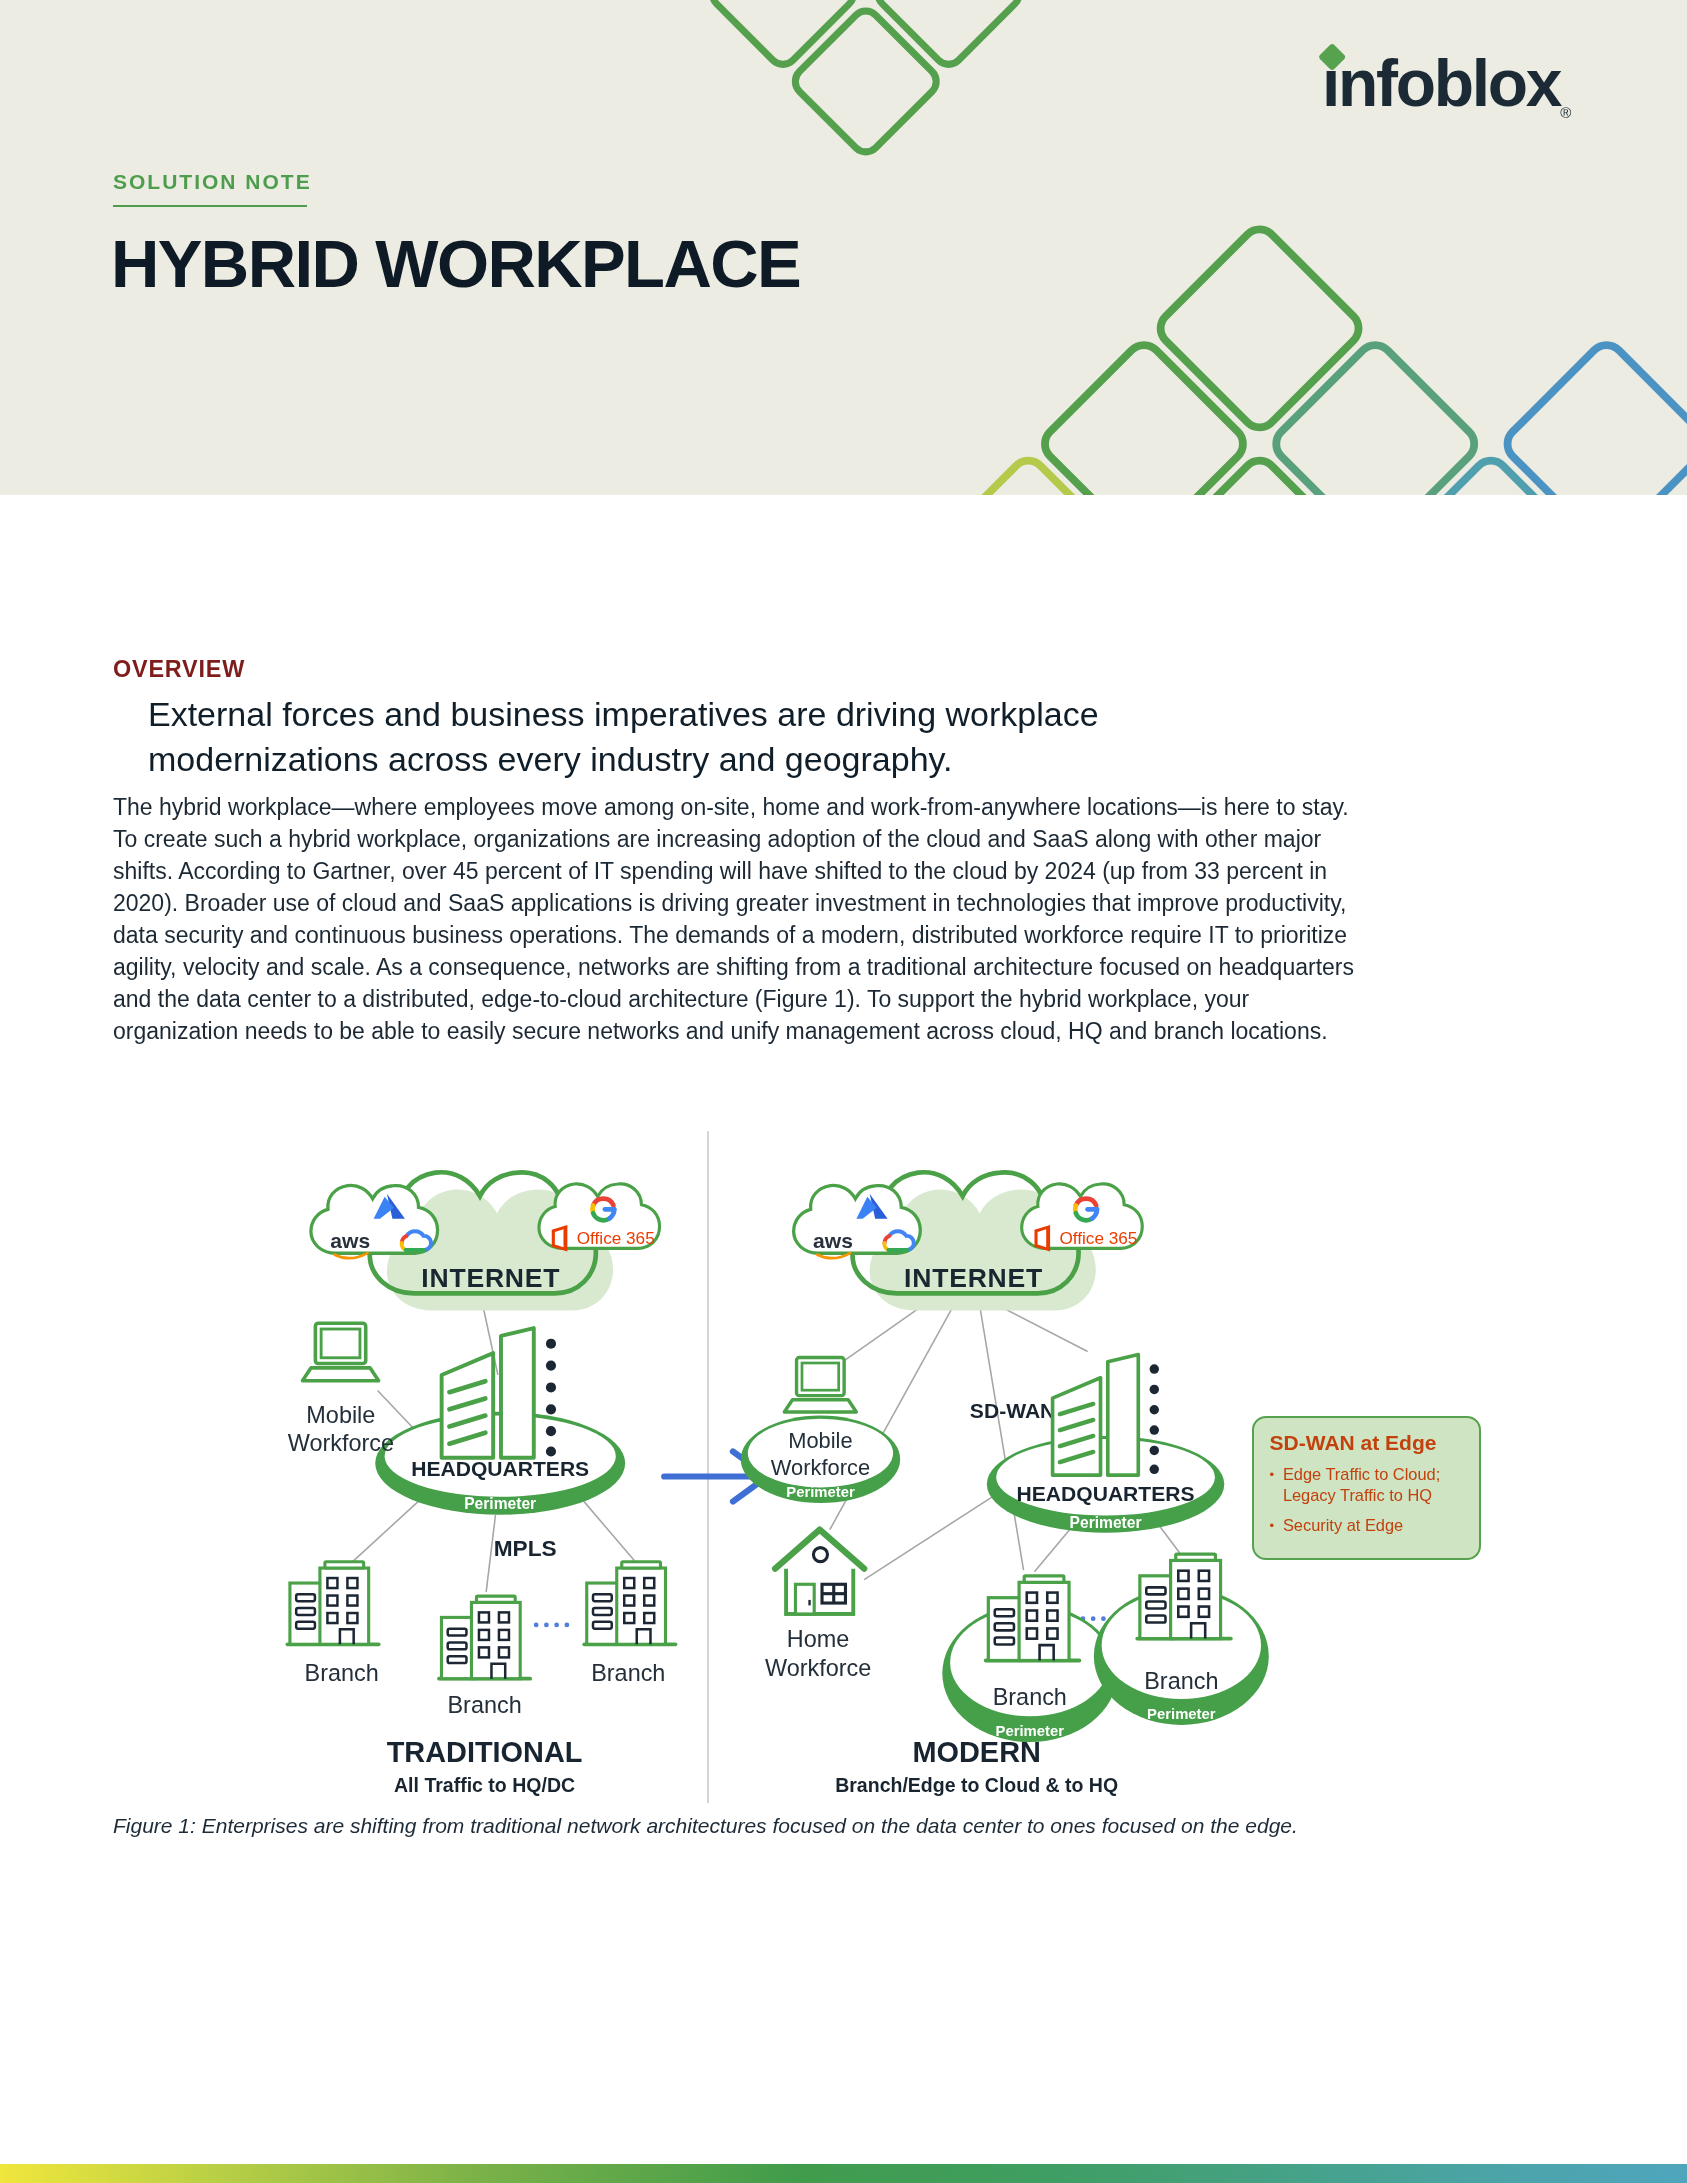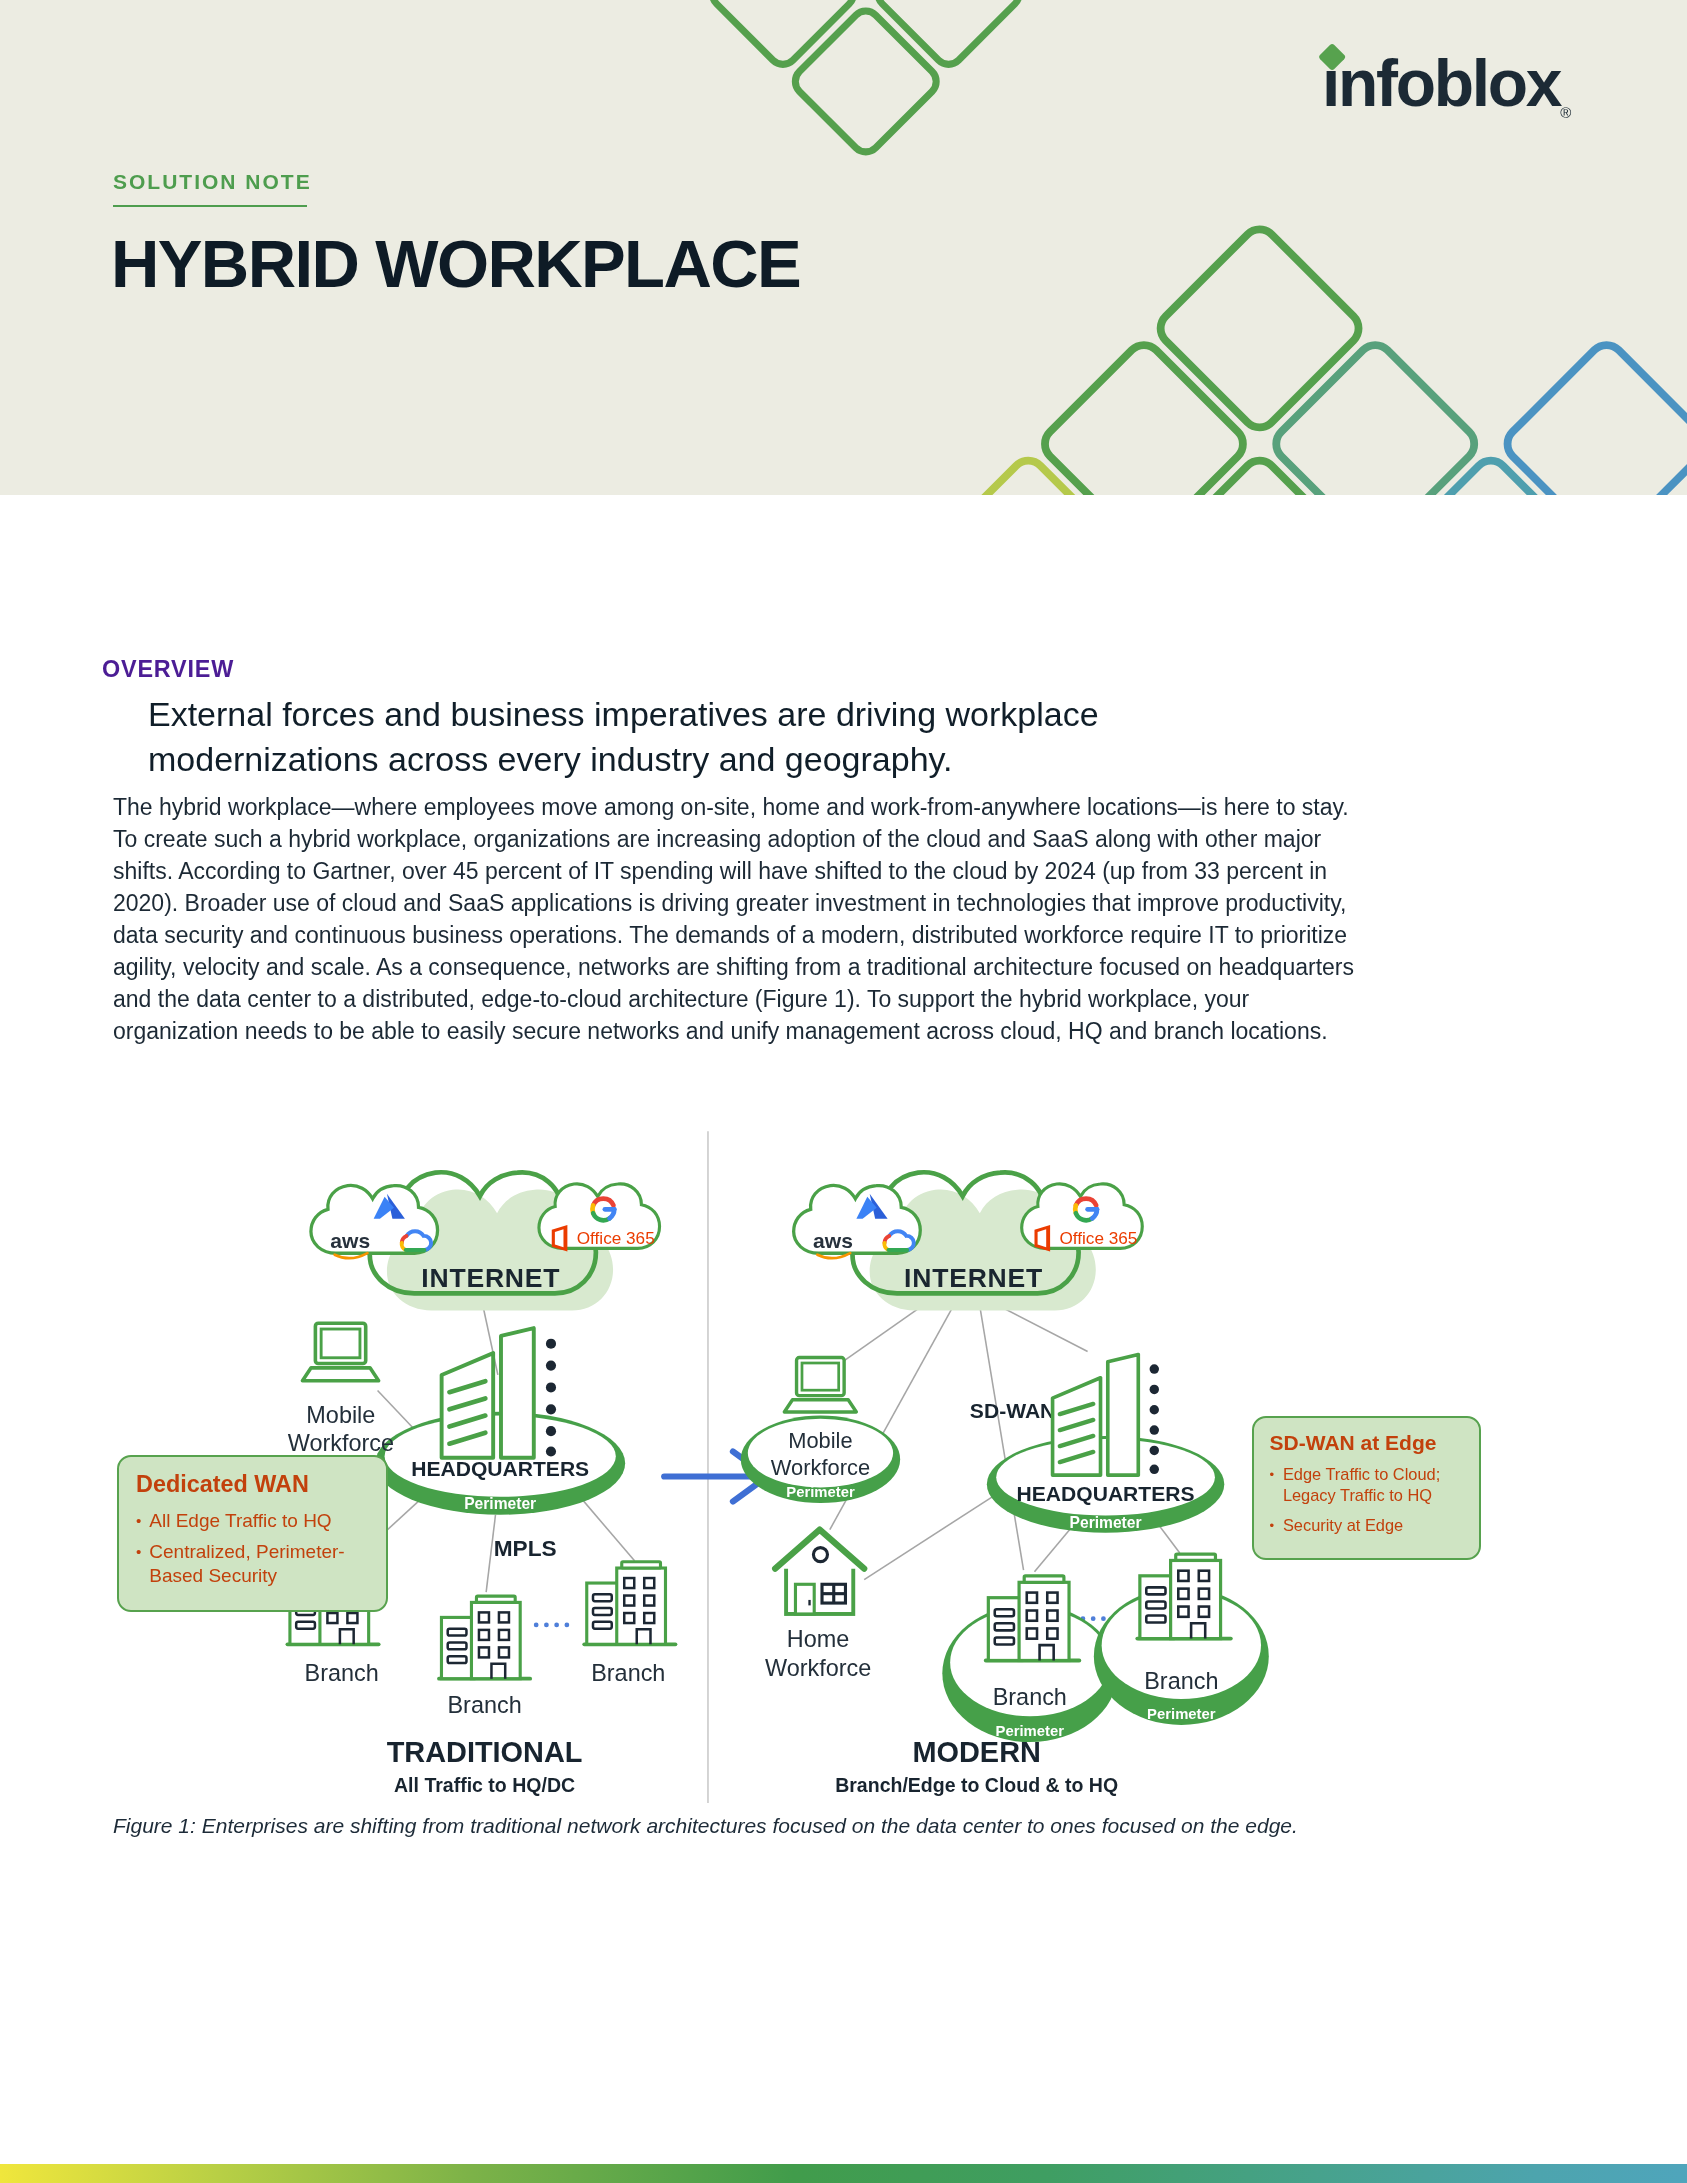--- a/index.html
+++ b/index.html
@@ -16,22 +16,22 @@
              letter-spacing:-1.6px;color:#0E1B26;}
   .doc-subtitle{position:absolute;left:113px;top:319px;font-size:30.5px;font-weight:bold;
                 line-height:39px;color:#13222E;}
   .logo{position:absolute;left:1322px;top:45px;width:313px;height:86px;}
   .logo-text{font-size:66px;font-weight:bold;letter-spacing:-2.3px;color:#1C2A35;margin-top:36px;}
   .logo-diamond{position:absolute;left:0px;top:2.3px;width:20.3px;height:20.3px;background:#57A24E;
                 border-radius:3.1px;transform:rotate(45deg);}
   .logo-reg{font-size:15px;color:#1C2A35;vertical-align:bottom;}
 
   
-  .ov-label{position:absolute;left:102px;top:656px;font-size:23.4px;font-weight:bold;
-            letter-spacing:0.8px;color:#4c1d95;}
+  .ov-label{position:absolute;left:113px;top:656px;font-size:23.4px;font-weight:bold;
+            letter-spacing:0.8px;color:#7f1d1d;}
   .ov-headline{position:absolute;left:113px;top:692px;width:1141px;font-size:34px;
                line-height:45px;color:#101E29;margin-left:35px;}
   .ov-body{position:absolute;left:113px;top:791px;width:1250px;font-size:23px;
            line-height:32px;color:#1C2935;}
 
   
   .diagram-svg{position:absolute;left:0;top:1125px;width:1687px;height:703px;}
   .d-lbl{font:30px "Liberation Sans",sans-serif;fill:#232F3A;text-anchor:middle;}
   .d-lbl-s{font:28px "Liberation Sans",sans-serif;fill:#232F3A;text-anchor:middle;}
   .d-hq{font:bold 27px "Liberation Sans",sans-serif;fill:#18242F;text-anchor:middle;}
@@ -309,27 +309,20 @@
       <ellipse cx="1512" cy="666" rx="102" ry="69" fill="#FFFFFF"></ellipse>
       <use href="#sym-branch" transform="translate(1454,546) scale(0.82)"></use>
       <text x="1512" y="722" class="d-lbl">Branch</text>
       <text x="1512" y="760" class="d-per-s">Perimeter</text>
     </g>
 
     <text x="1250" y="816" class="d-big">MODERN</text>
     <text x="1250" y="854" class="d-sub">Branch/Edge to Cloud &amp; to HQ</text>
   </svg>
 
-  <div class="info-box wan-box">
-    <div class="box-title">Dedicated WAN</div>
-    <ul>
-      <li>All Edge Traffic to HQ</li>
-      <li>Centralized, Perimeter-Based Security</li>
-    </ul>
-  </div>
 
   <div class="info-box edge-box">
     <div class="box-title">SD-WAN at Edge</div>
     <ul>
       <li>Edge Traffic to Cloud; Legacy Traffic to HQ</li>
       <li>Security at Edge</li>
     </ul>
   </div>
 
   <div class="fig-caption">Figure 1: Enterprises are shifting from traditional network architectures focused on the data center to ones focused on the edge.</div>

